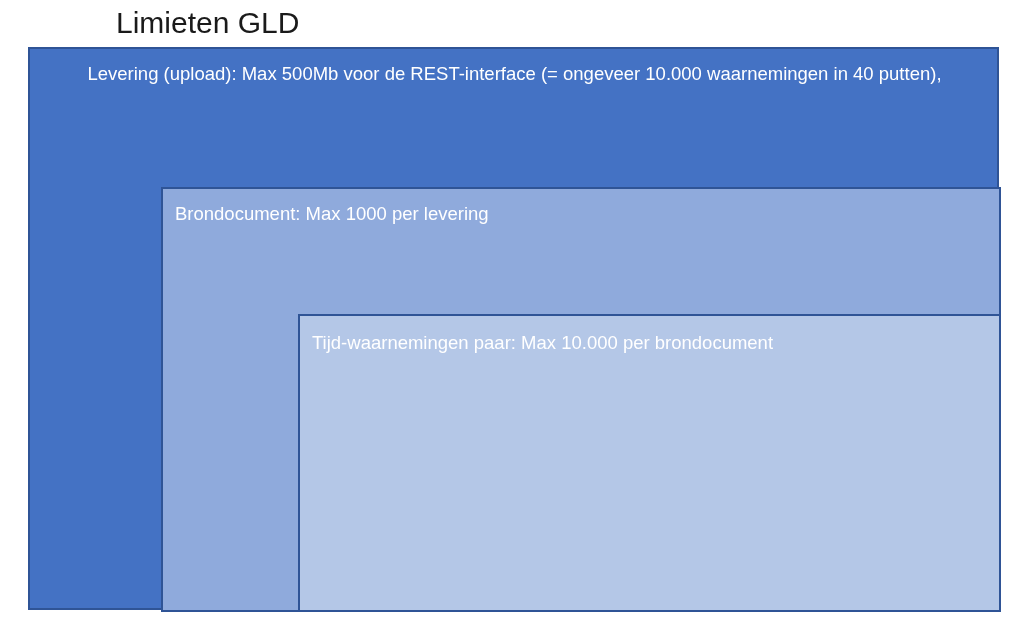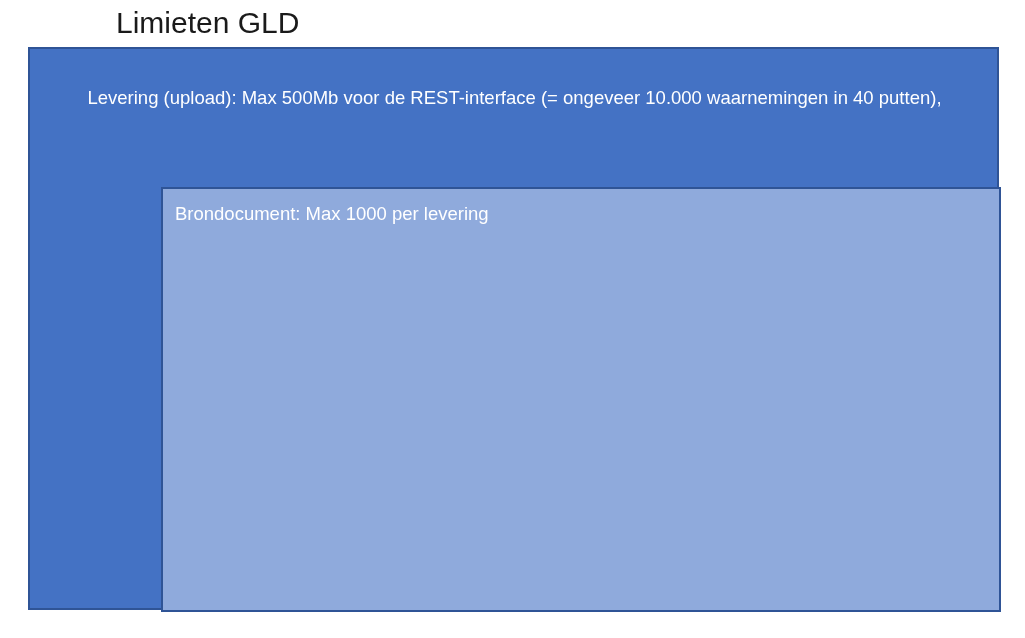--- a/index.html
+++ b/index.html
@@ -69,21 +69,20 @@
     font-weight: 400;
   }
 
   #label-levering {
     left: 2px;
     right: 0;
     top: 12px;
     text-align: center;
     padding: 0 14px;
     box-sizing: border-box;
-    margin-top: 24px;
   }
   #label-levering .line {
     display: block;
     white-space: nowrap;
   }
 
   #label-brondocument {
     left: 12px;
     top: 12px;
     text-align: left;
@@ -105,14 +104,18 @@
 <div class="box" id="box-levering">
 
   <div class="box-label" id="label-levering">
     <span class="line">Levering (upload): Max 500Mb voor de REST-interface (= ongeveer 10.000 waarnemingen in 40 putten),</span>
   </div>
 
   <div class="box" id="box-brondocument" style="left:131px; top:138px; width:840px; height:425px;">
 
     <div class="box-label" id="label-brondocument">Brondocument: Max 1000 per levering</div>
 
+    <div class="box" id="box-tijdwaarnemingen" style="left:135px; top:125px; width:703px; height:298px;">
+
+      <div class="box-label" id="label-tijdwaarnemingen">Tijd-waarnemingen paar: Max 10.000 per brondocument</div>
+    </div>
   </div>
 </div>
 
 </body></html>

